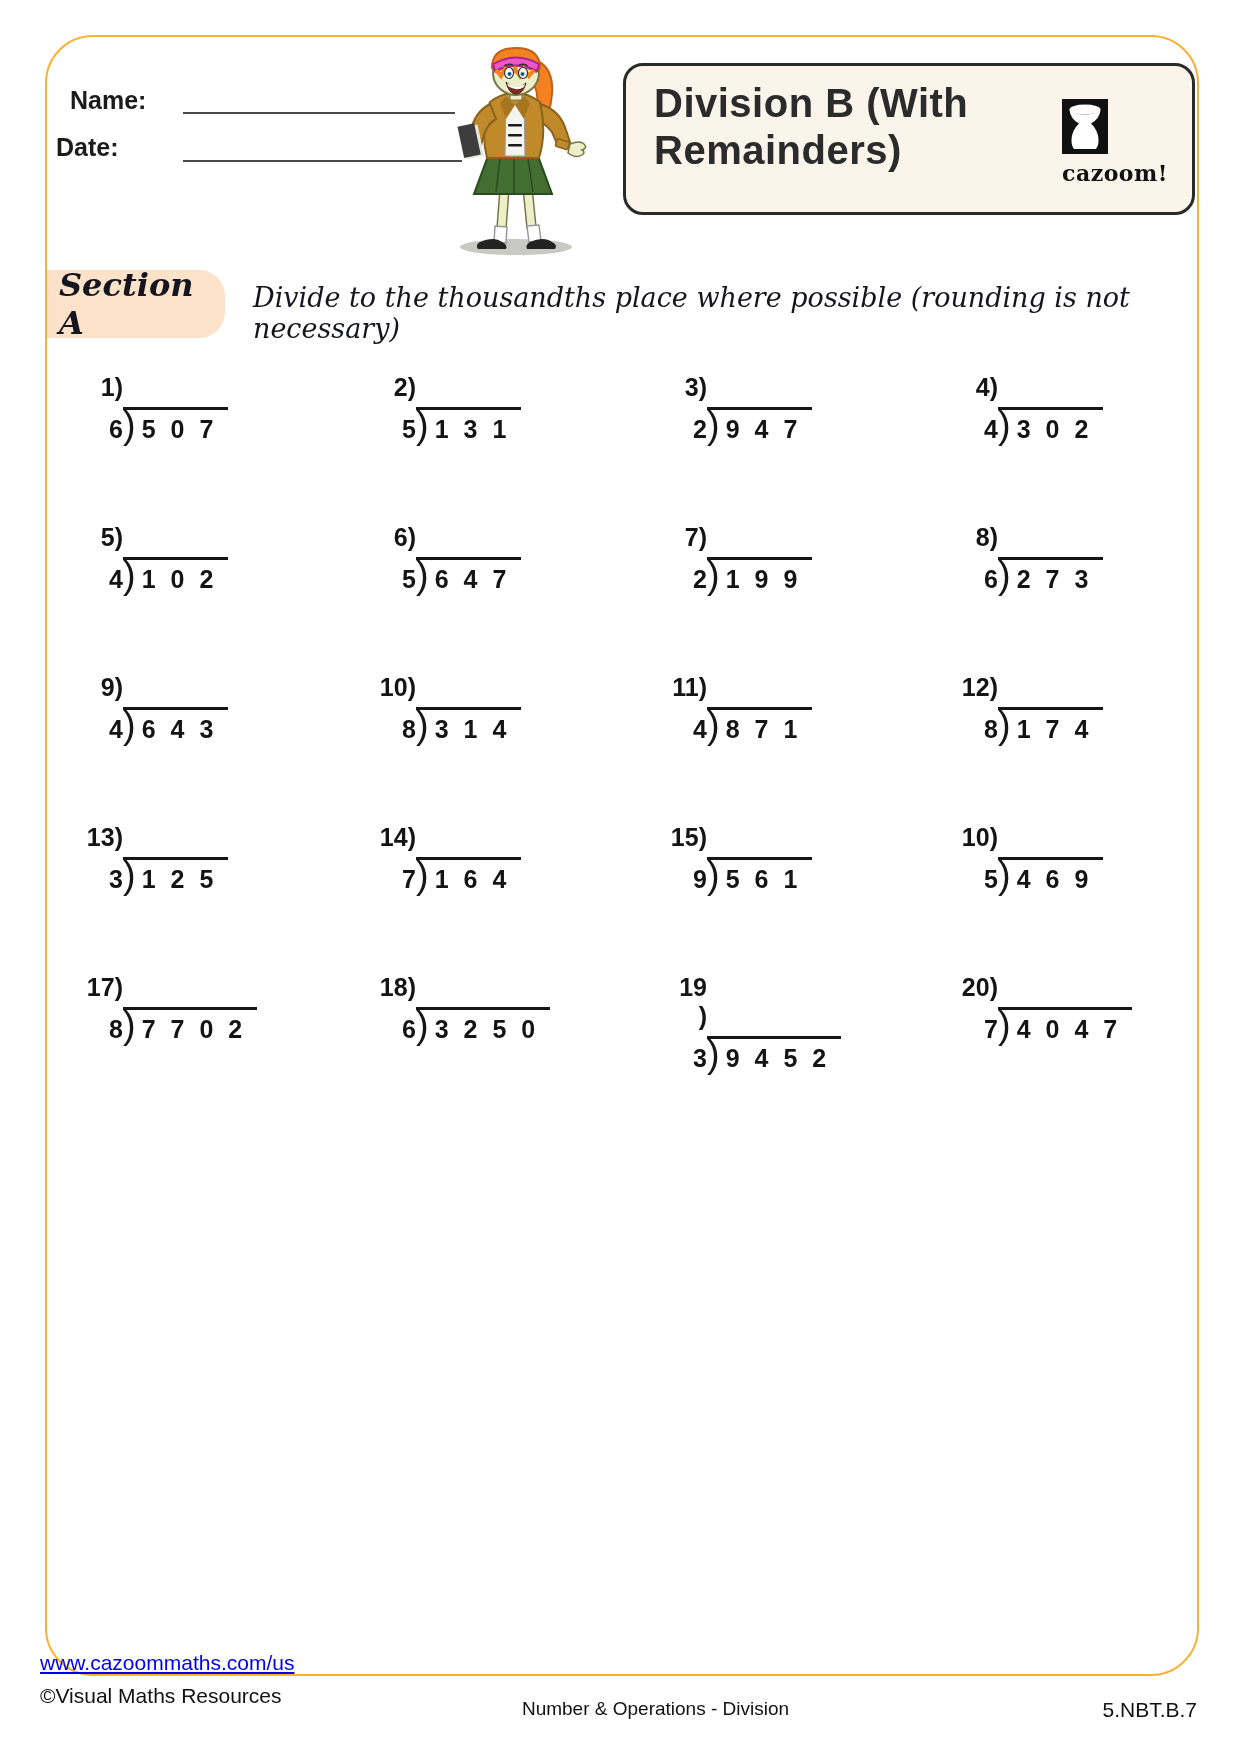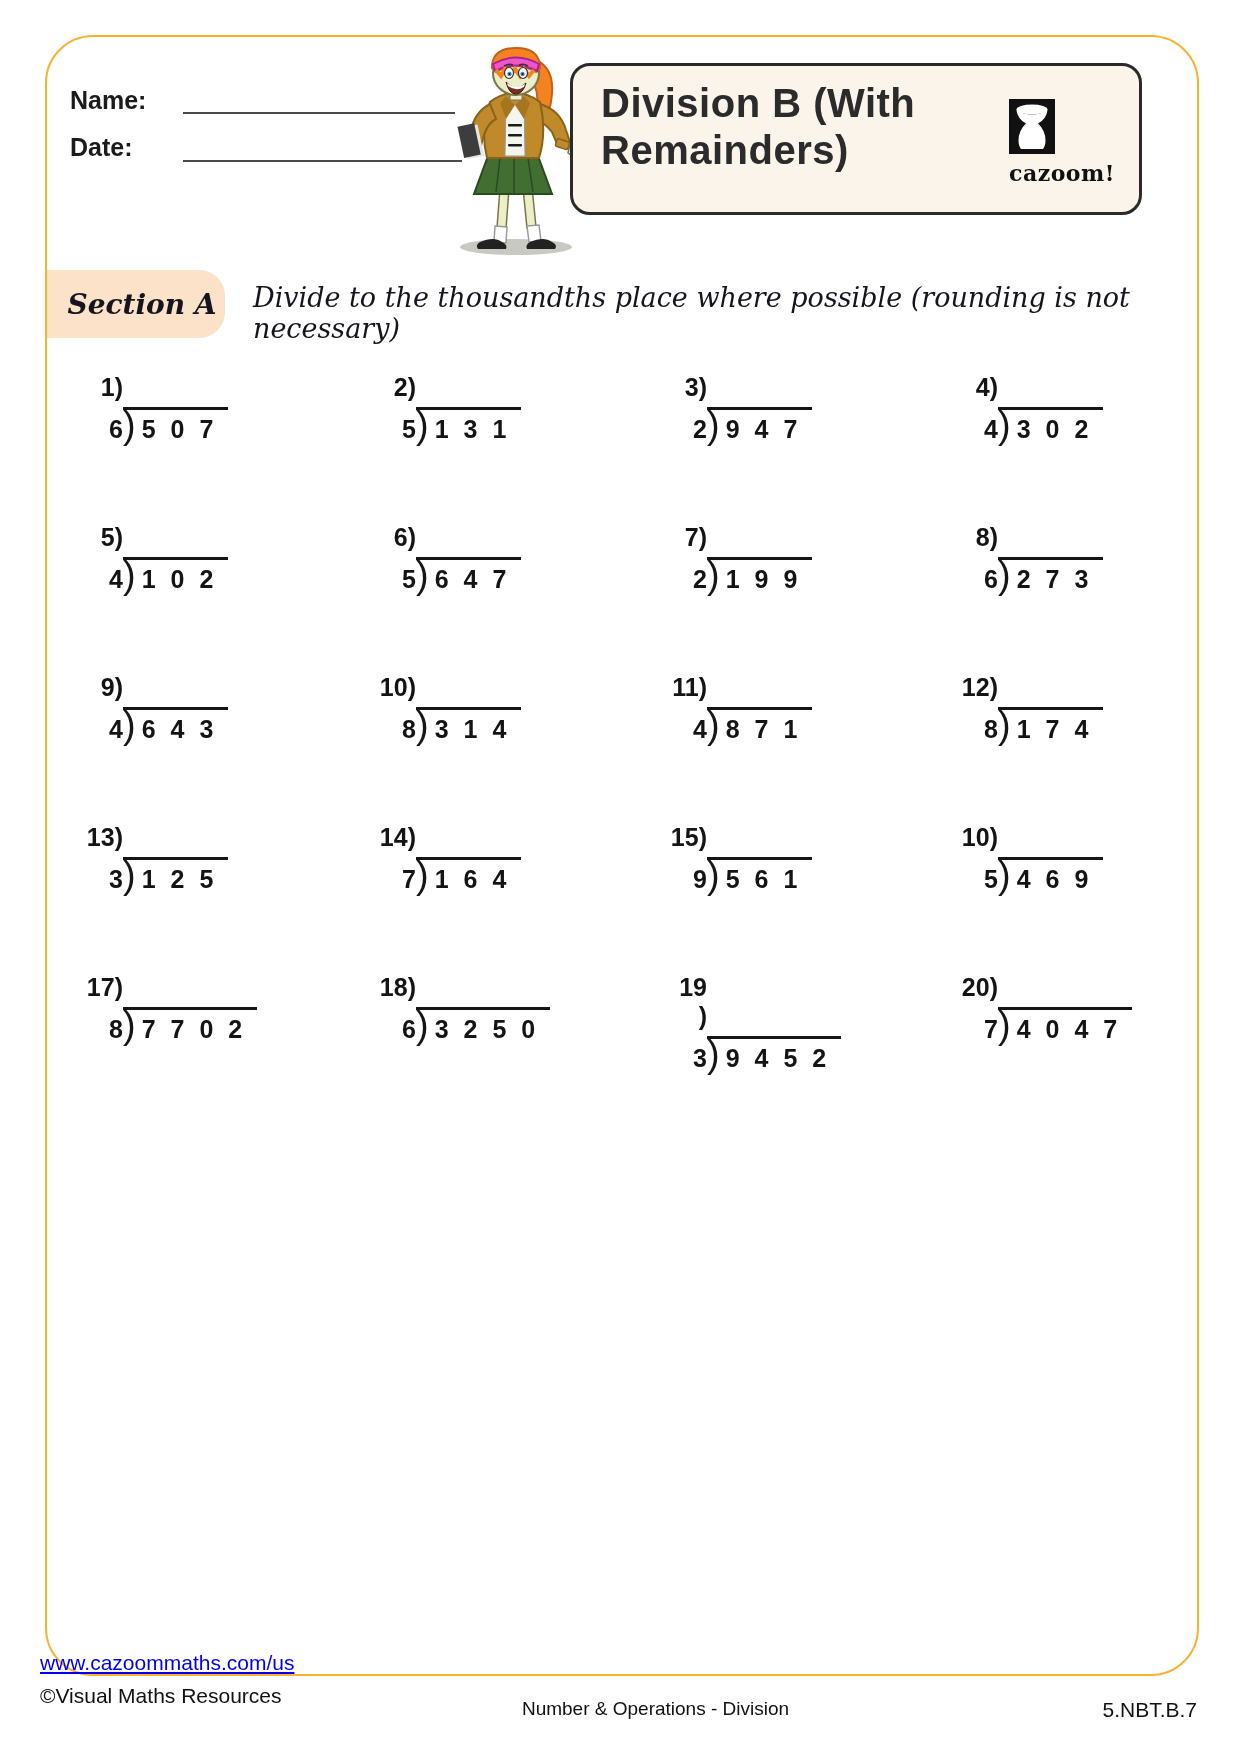--- a/index.html
+++ b/index.html
@@ -3,38 +3,38 @@
 <meta charset="utf-8">
 <style>
   html,body{margin:0;padding:0;background:#fff;}
   .page{position:relative;width:1241px;height:1754px;background:#fff;overflow:hidden;
         font-family:"Liberation Sans",sans-serif;color:#1e1e1e;}
   .sheet-border{position:absolute;left:45px;top:35px;width:1150px;height:1637px;
         border:2.5px solid #F7B231;border-radius:48px;background:#fff;}
   
   .field-label{position:absolute;font-size:25px;font-weight:bold;color:#1b1b1b;}
   .name-label{left:70px;top:86px;}
-  .date-label{left:70px;top:133px;}
+  .date-label{left:56px;top:133px;}
   .write-line{position:absolute;height:2px;background:#4a4a4a;}
   .name-line{left:183px;top:112px;width:272px;}
   .date-line{left:183px;top:160px;width:279px;}
   
   .girl{position:absolute;left:424px;top:40px;}
   
-  .title-box{position:absolute;left:570px;top:63px;width:572px;height:152px;background:#FAF4EA;
+  .title-box{position:absolute;left:623px;top:63px;width:572px;height:152px;background:#FAF4EA;
         border:3px solid #2a2a2a;border-radius:20px;box-sizing:border-box;}
   .page-title{position:absolute;left:28px;top:14px;width:440px;font-size:40px;line-height:47px;
         font-weight:bold;color:#2b2b2b;letter-spacing:0.5px;}
   .brand{position:absolute;right:38px;top:33px;width:92px;text-align:left;}
   .brand-name{font-family:"DejaVu Serif",serif;font-weight:bold;font-size:22px;color:#111;margin-top:2px;letter-spacing:0.5px;}
   
   .section-badge{position:absolute;left:47px;top:270px;width:178px;height:68px;background:#FBE2C8;
         border-radius:0 26px 26px 0;display:flex;align-items:center;justify-content:center;}
   .section-label{font-family:"DejaVu Serif",serif;font-style:italic;font-weight:bold;
-        font-size:28px;color:#15151f;padding-left:12px;}
+        font-size:32px;color:#15151f;padding-left:12px;}
   .instruction{position:absolute;left:253px;top:282px;font-family:"DejaVu Serif",serif;
         font-style:italic;font-size:27px;color:#15151f;}
   
   .problem{position:absolute;width:292px;}
   .plabel{width:38px;text-align:right;font-size:25px;font-weight:bold;color:#141414;}
   .pexpr{margin-top:5px;padding-left:16px;display:flex;align-items:flex-start;}
   .divisor{display:inline-block;min-width:22px;text-align:right;font-size:25px;
         font-weight:bold;padding-top:8px;color:#141414;}
   .ldgroup{display:flex;align-items:flex-start;border-top:3px solid #161616;}
   .paren{font-size:38px;line-height:33px;font-weight:400;color:#161616;transform:translateY(-1px);}

